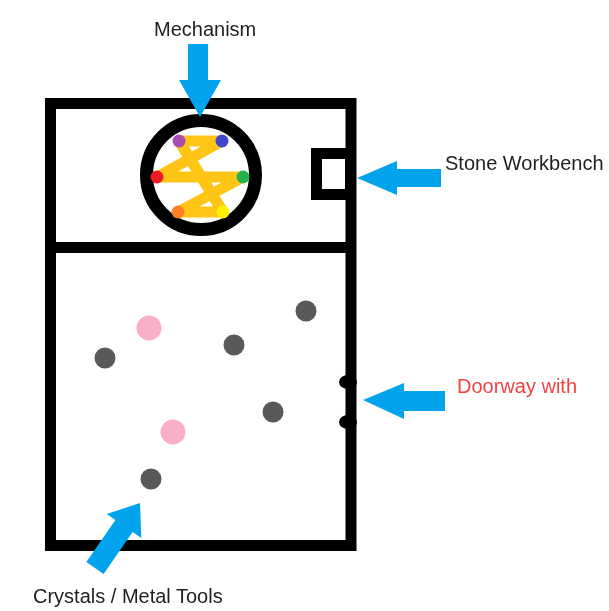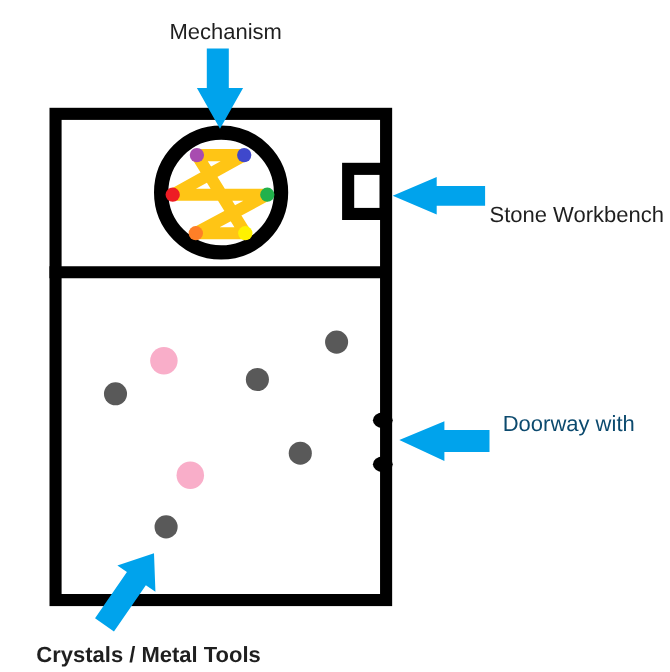--- a/index.html
+++ b/index.html
@@ -1,21 +1,21 @@
 <!DOCTYPE html>
 <html><head>
 <meta charset="utf-8">
 <style>
   html,body{margin:0;padding:0;background:#ffffff;}
   body{width:609px;height:611px;font-family:"Liberation Sans",sans-serif;}
   .canvas{position:relative;width:609px;height:611px;overflow:hidden;background:#ffffff;padding-left:26px;}
   .canvas svg{position:absolute;left:0;top:0;}
   .label{position:absolute;font-size:20px;line-height:30px;white-space:nowrap;}
   .label-mechanism{left:154px;top:14px;}
-  .label-workbench{left:445px;top:148px;margin-top:33px;}
+  .label-workbench{left:445px;top:148px;}
   .label-doorway{left:457px;top:371px;}
   .label-crystals{left:33px;top:581px;}
 </style>
 </head>
 <body>
 
 <div class="canvas">
 
   <svg width="609" height="611" viewBox="0 0 609 611">
 
@@ -55,19 +55,19 @@
     <polygon points="363,400 404,383 404,391 445,391 445,411 404,411 404,419" fill="#00A3EC"></polygon>
     <polygon points="103.6,574 132.6,532 141.3,537.9 140,503 106.7,514.1 115.4,520 86.4,562" fill="#00A3EC"></polygon>
   </svg>
 
   <div class="label label-mechanism" style="color: rgb(31, 31, 31);">Mechanism</div>
 
   <div class="label label-workbench" style="color: rgb(31, 31, 31);">
     <div>Stone Workbench</div>
   </div>
 
-  <div class="label label-doorway" style="color: #0c4a6e;">
+  <div class="label label-doorway" style="color: #ef4444;">
     <div>Doorway with</div>
   </div>
 
-  <div class="label label-crystals" style="color: rgb(31, 31, 31); font-weight: bold;">Crystals / Metal Tools</div>
+  <div class="label label-crystals" style="color: rgb(31, 31, 31);">Crystals / Metal Tools</div>
 
 </div>
 
 </body></html>

